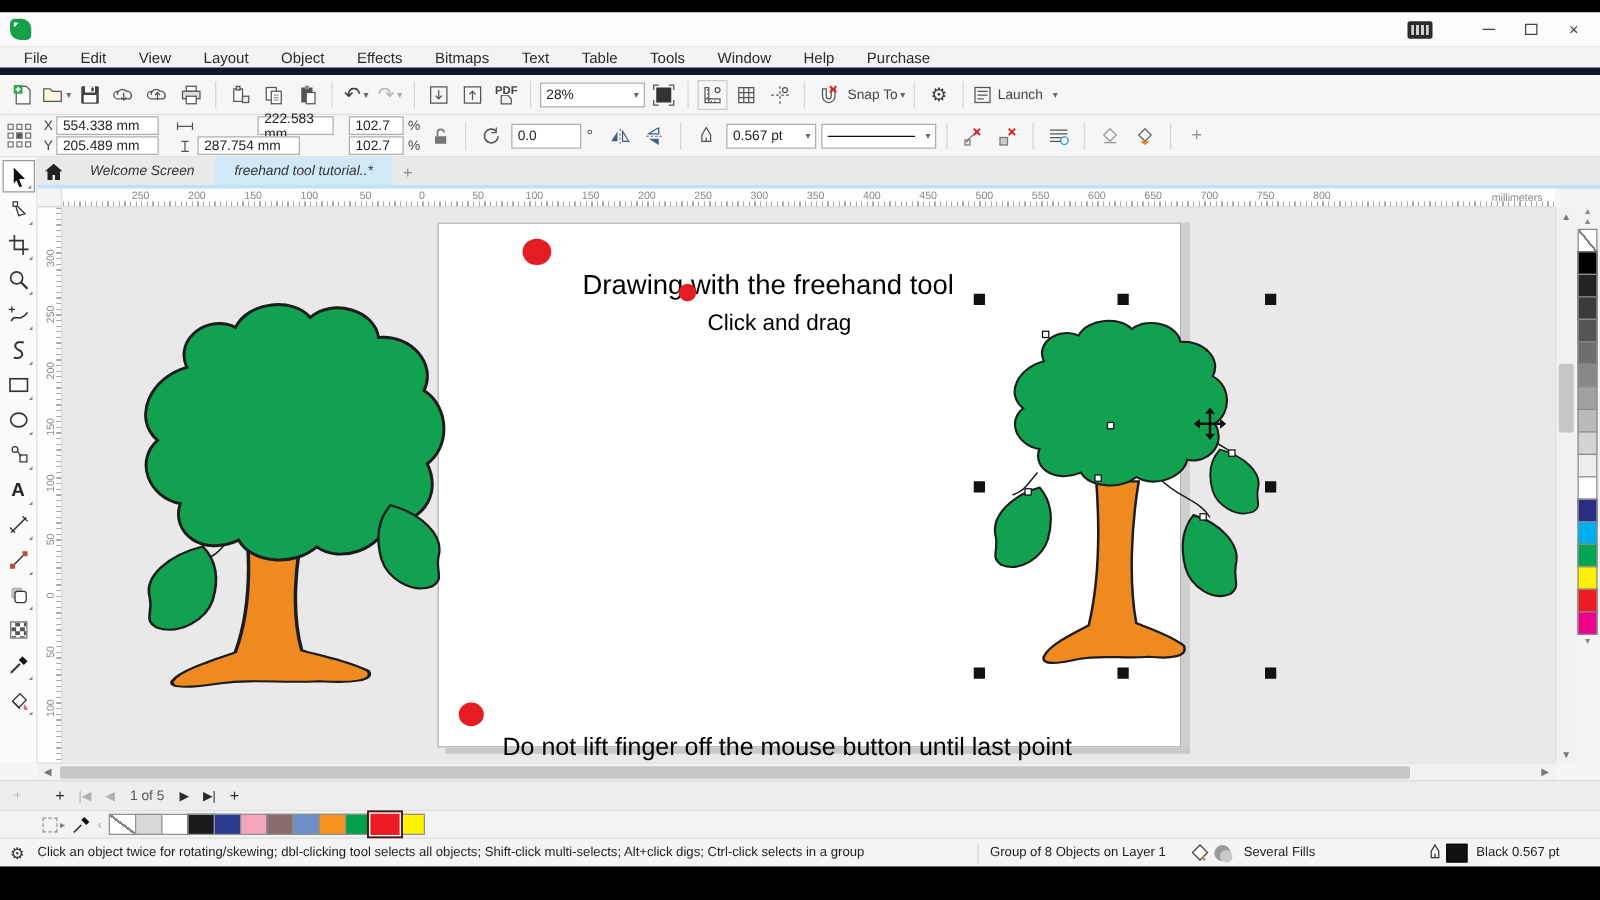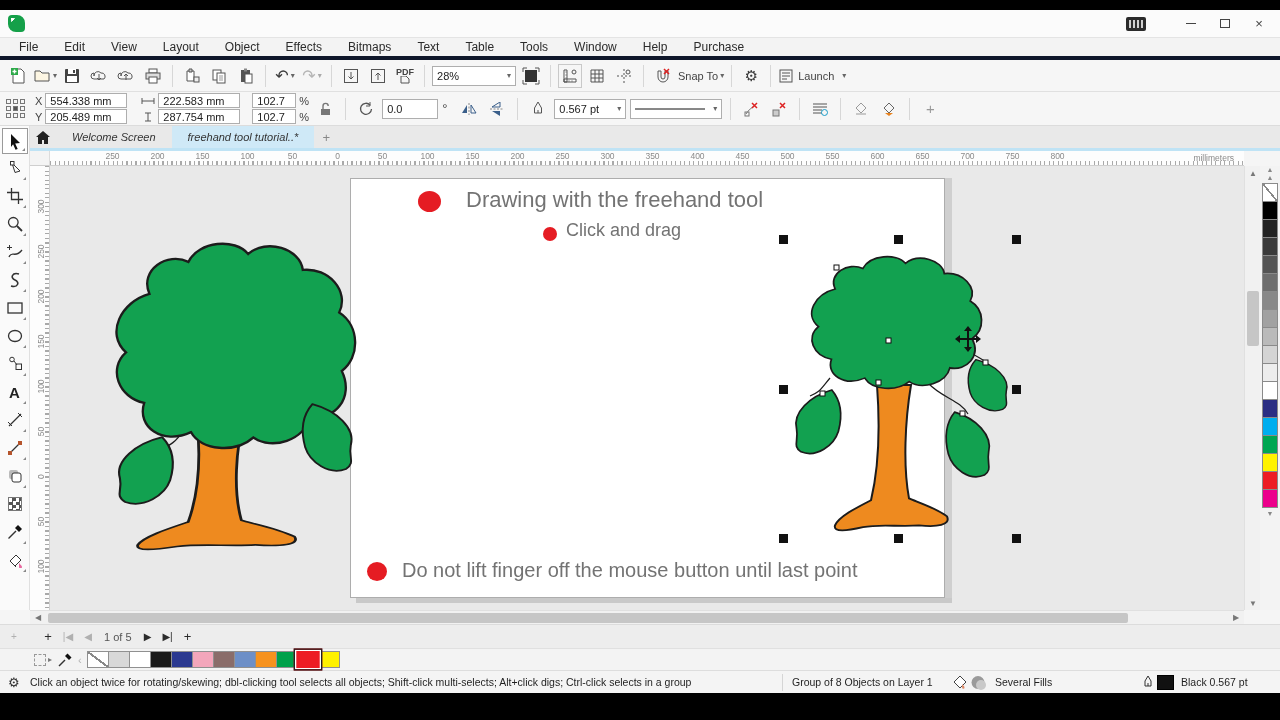--- a/index.html
+++ b/index.html
@@ -13,21 +13,21 @@
   #corel-logo::after { content:""; position:absolute; left:3px; top:3px; width:10px; height:10px; border-radius:0 8px 0 8px; background:linear-gradient(135deg,#fff 0 3px,transparent 3px); }
   #title-text { font-size:12px; color:#333; }
   #win-controls { margin-left:auto; display:flex; align-items:center; gap:4px; padding-right:6px; }
   .winbtn { width:30px; height:22px; display:flex; align-items:center; justify-content:center; color:#444; font-size:13px; }
   #tray-ico { width:20px; height:14px; background:#2b2b2b; border-radius:2px; margin-right:26px; position:relative; }
   #tray-ico::after{ content:""; position:absolute; left:3px; top:3px; width:14px; height:8px; background:repeating-linear-gradient(90deg,#cfcfcf 0 2px,transparent 2px 4px); }
   .box-glyph { width:10px; height:9px; border:1px solid #444; display:inline-block; }
   .min-glyph { width:10px; height:1px; background:#444; display:inline-block; }
 
   
-  #menubar { position:absolute; left:0; top:28px; width:1280px; height:22px; background:#f3f3f3; display:flex; align-items:center; padding-left:6px; border-bottom:4px solid #0f172a; }
+  #menubar { position:absolute; left:0; top:28px; width:1280px; height:22px; background:#f3f3f3; display:flex; align-items:center; padding-left:6px; border-bottom:6px solid #0f172a; }
   .menu-item { padding:0 13px; font-size:12px; color:#2b2b2b; height:100%; display:flex; align-items:center; }
 
   
   #toolbar { position:absolute; left:0; top:50px; width:1280px; height:32px; background:#f6f6f6; border-bottom:1px solid #e0e0e0; display:flex; align-items:center; padding-left:6px; gap:3px; }
   #propbar { position:absolute; left:0; top:82px; width:1280px; height:34px; background:#f6f6f6; border-bottom:1px solid #dcdcdc; display:flex; align-items:center; padding-left:6px; gap:4px; }
   .tbtn { min-width:24px; height:24px; display:flex; align-items:center; justify-content:center; color:#3c3c3c; }
   .tbtn svg { display:block; }
   .sep { width:1px; height:22px; background:#d7d7d7; margin:0 4px; }
   .caret { font-size:8px; color:#666; margin-left:2px; }
   .caret.dim { color:#aaa; }
@@ -69,21 +69,21 @@
   .tool .fly { position:absolute; right:2px; bottom:2px; width:0; height:0; border-left:3px solid transparent; border-bottom:3px solid #888; }
   #text-glyph { font-size:15px; color:#222; font-weight:bold; line-height:1; }
   .checker { width:14px; height:14px; background:repeating-conic-gradient(#555 0 25%, #fff 0 50%) 0 0/7px 7px; border:1px solid #777; }
 
   
   #canvas { position:absolute; left:50px; top:156px; width:1194px; height:444px; background:#e9e9e9; overflow:hidden; }
   #page { position:absolute; left:300px; top:12px; width:595px; height:420px; background:#fff; border:1px solid #adadad; }
   #page-shadow-r { position:absolute; left:895px; top:12px; width:7px; height:421px; background:#cfcfcf; }
   #page-shadow-b { position:absolute; left:306px; top:432px; width:596px; height:5px; background:#c9c9c9; }
   .bullet { position:absolute; background:#e51c23; border-radius:50%; }
-  .ctext { position:absolute; color:#737373; white-space:nowrap; }
+  .ctext { position:absolute; color:#000000; white-space:nowrap;margin-top:28px; }
   .handle { position:absolute; width:9px; height:9px; background:#111; }
   svg.treesvg { position:absolute; overflow:visible; }
 
   
   #vscroll { position:absolute; left:1244px; top:156px; width:16px; height:444px; background:#f1f1f1; border-left:1px solid #e0e0e0; }
   #vscroll .arrow { position:absolute; left:0; width:16px; height:14px; color:#777; font-size:8px; display:flex; align-items:center; justify-content:center; }
   #vthumb { position:absolute; left:2px; top:125px; width:12px; height:55px; background:#c6c6c6; border-radius:2px; }
   #hscroll { position:absolute; left:30px; top:600px; width:1214px; height:14px; background:#f1f1f1; border-top:1px solid #e0e0e0; display:flex; align-items:center; }
   #hscroll .arrow { width:16px; color:#777; font-size:8px; text-align:center; }
   #hthumb { height:10px; width:1080px; background:#c6c6c6; border-radius:2px; margin-left:2px; }
@@ -331,21 +331,21 @@
       <div class="rowflex">
           <span class="lbl">Y</span>
           <div class="field" style="width:82px;">205.489 mm</div>
         </div>
     </div>
     <div class="stack" style="margin-left:10px;">
       <div class="rowflex">
           <svg width="14" height="10" viewBox="0 0 14 10">
             <path d="M1 5h12M1 2v6M13 2v6" stroke="#555" fill="none"></path>
           </svg>
-          <div class="field" style="width:82px;">222.583 mm</div>
+          <div class="field" style="width:61px;margin-left:48px;">222.583 mm</div>
         </div>
       <div class="rowflex">
           <svg width="14" height="10" viewBox="0 0 14 10">
             <path d="M7 1v8M4 1h6M4 9h6" stroke="#555" fill="none"></path>
           </svg>
           <div class="field" style="width:82px;">287.754 mm</div>
         </div>
     </div>
     <div class="stack" style="margin-left:8px;">
       <div class="rowflex">

